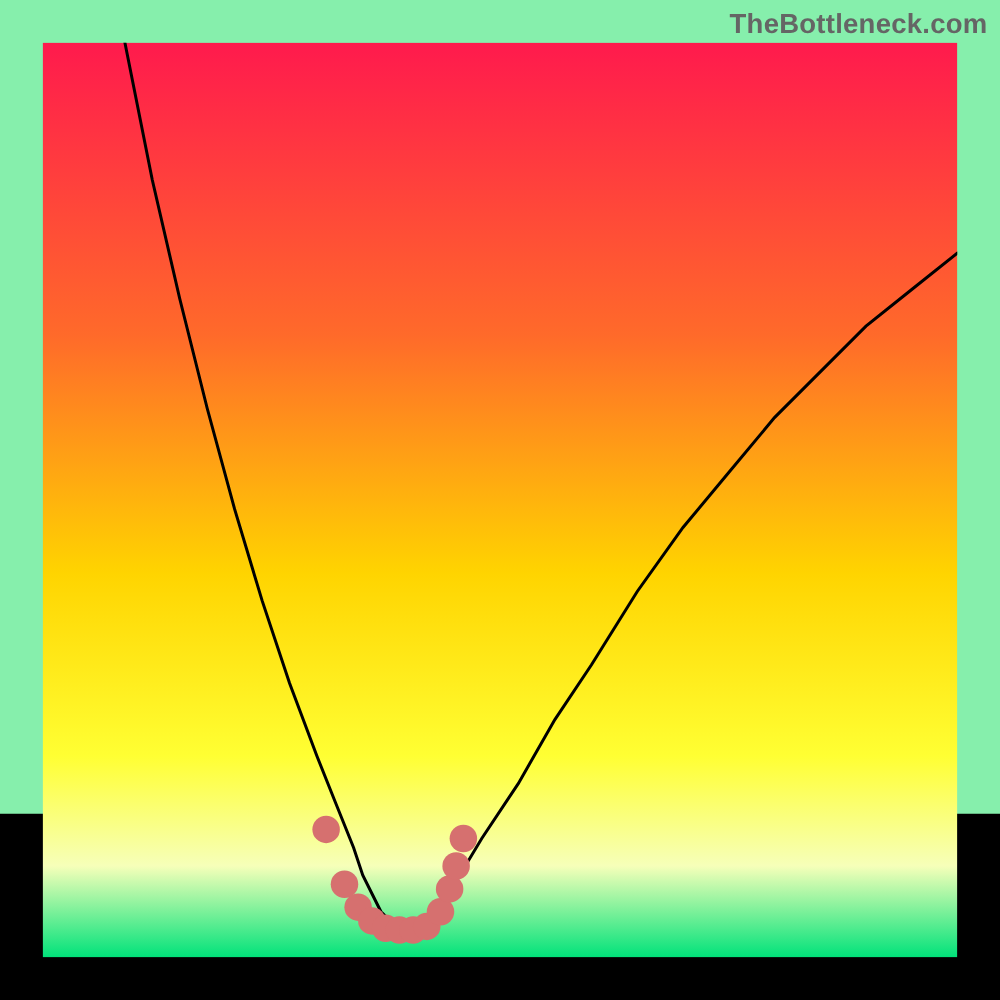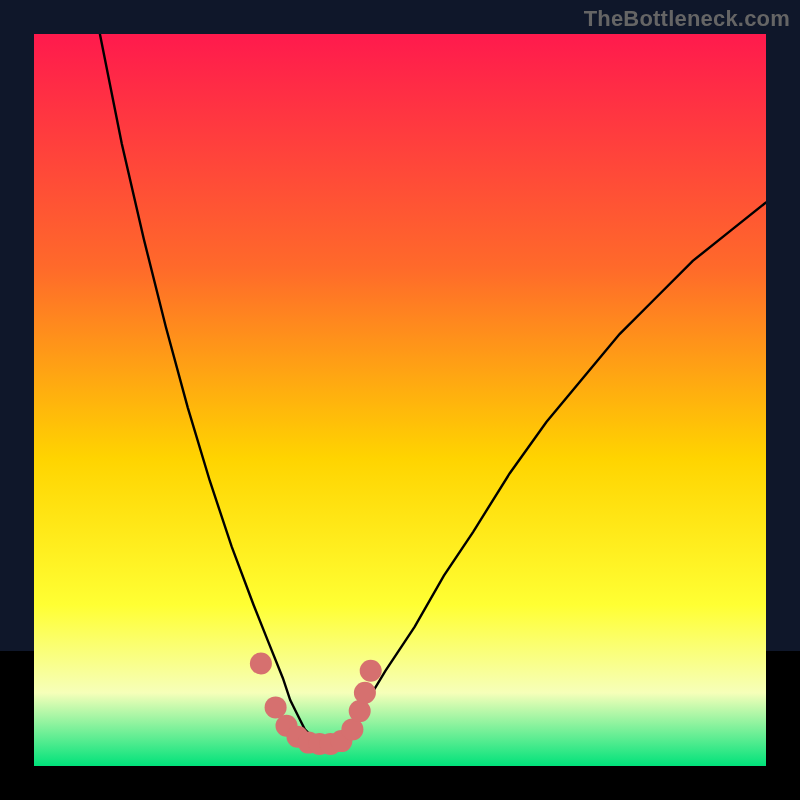--- a/index.html
+++ b/index.html
@@ -9,21 +9,21 @@
     height: 800px;
     background: #000;
     font-family: Arial, Helvetica, sans-serif;
   }
   .frame {
     position: absolute;
     left: 0;
     top: 0;
     width: 800px;
     height: 651px;
-    background: #0f172a;
+    background: #86efac;
   }
   .plot {
     position: absolute;
     left: 34px;
     top: 34px;
     width: 732px;
     height: 732px;
     overflow: hidden;
   }
   .attrib {

